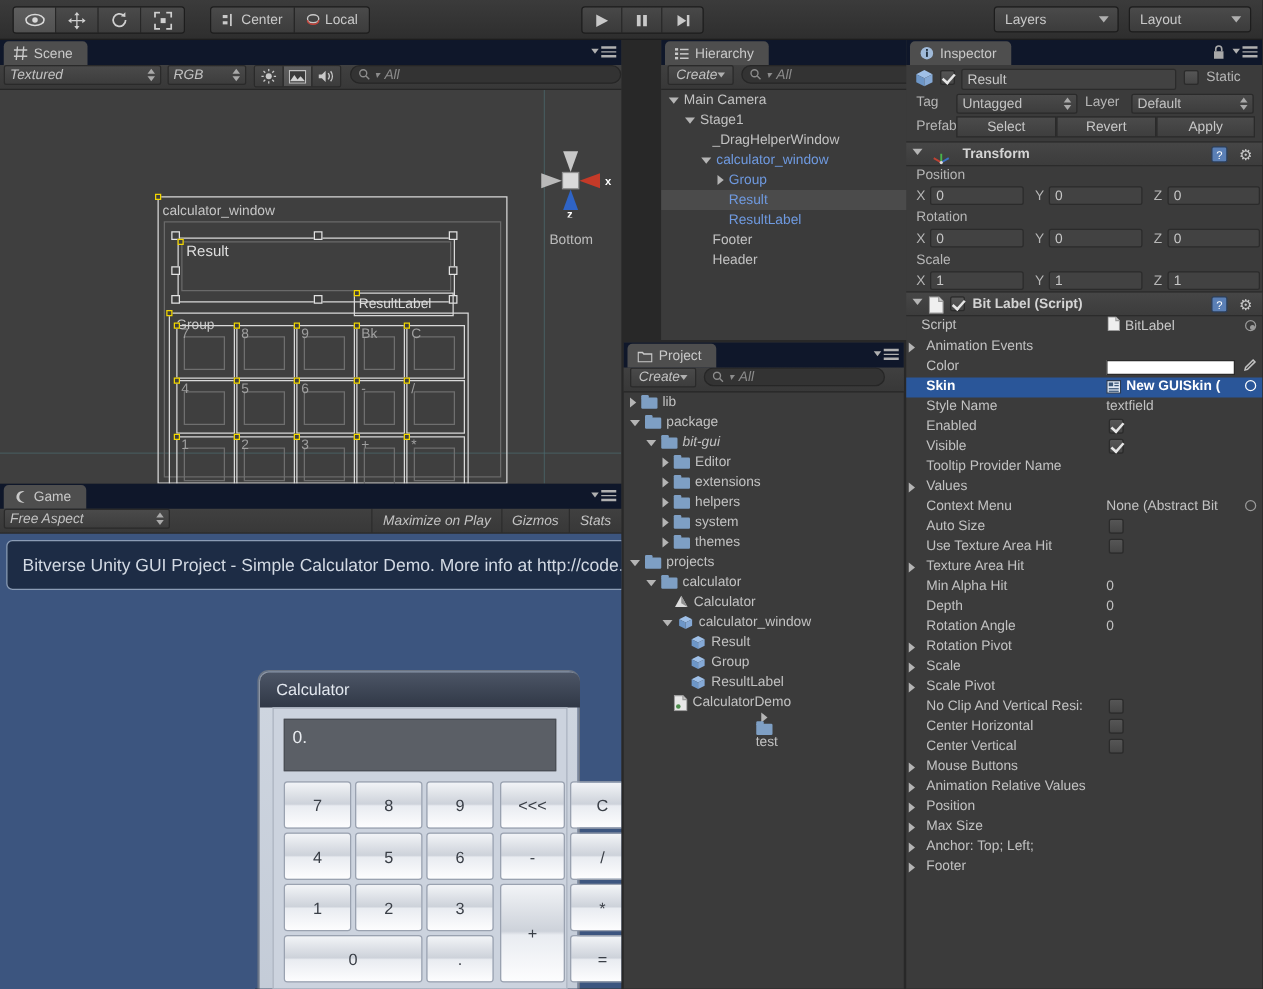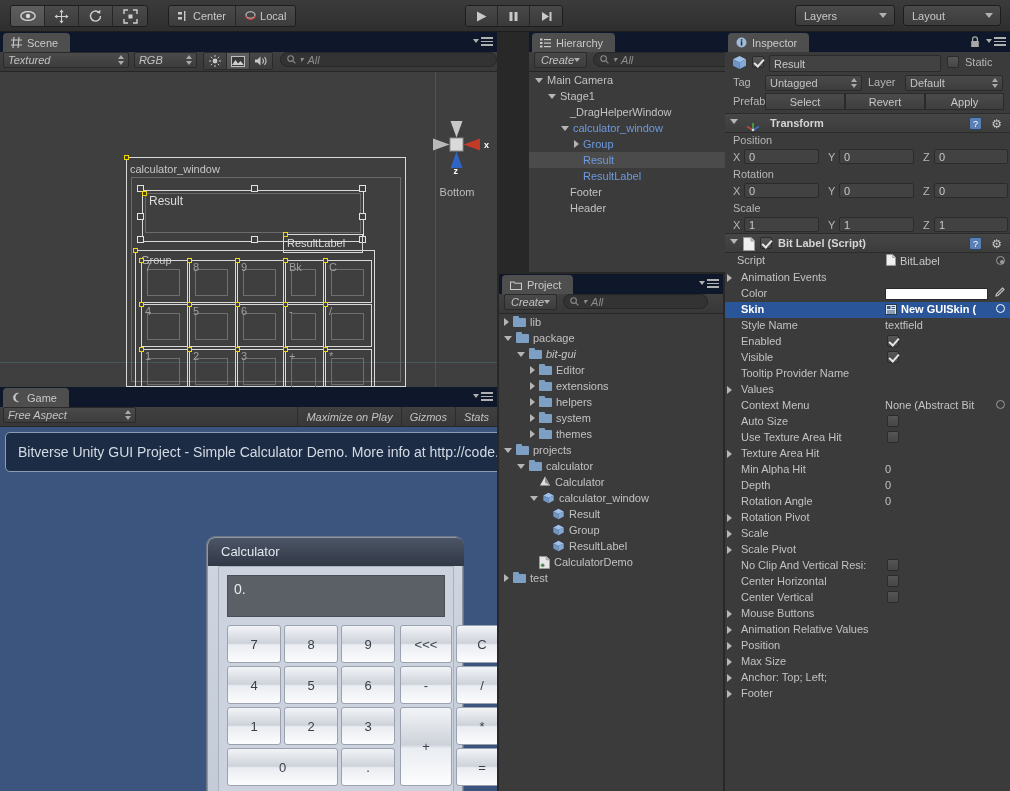--- a/index.html
+++ b/index.html
@@ -759,21 +759,21 @@
           <span class="sp"></span>
           <span style="margin-right:4px;display:flex;">
             <svg width="11" height="13" viewBox="0 0 12 14">
               <path d="M0.5 0.5 H8 L11.5 4 V13.5 H0.5 Z" fill="#e7e7e7" stroke="#9b9b9b"></path>
               <path d="M8 0.5 V4 H11.5" fill="#c6c6c6" stroke="#9b9b9b"></path>
               <circle cx="4" cy="10" r="2" fill="#4c8d4c"></circle>
             </svg>
           </span>
           <span class="plabel">CalculatorDemo</span>
         </div>
-        <div class="prow" style="padding-left: 5px;">
+        <div class="prow" style="padding-left: 5px; flex-direction: column;">
           <span class="arrow-r"></span>
           <span class="folder">
             <i></i>
           </span>
           <span class="plabel">test</span>
         </div>
       </div>
   </div>
 
   <div class="panel" id="insp-panel">

